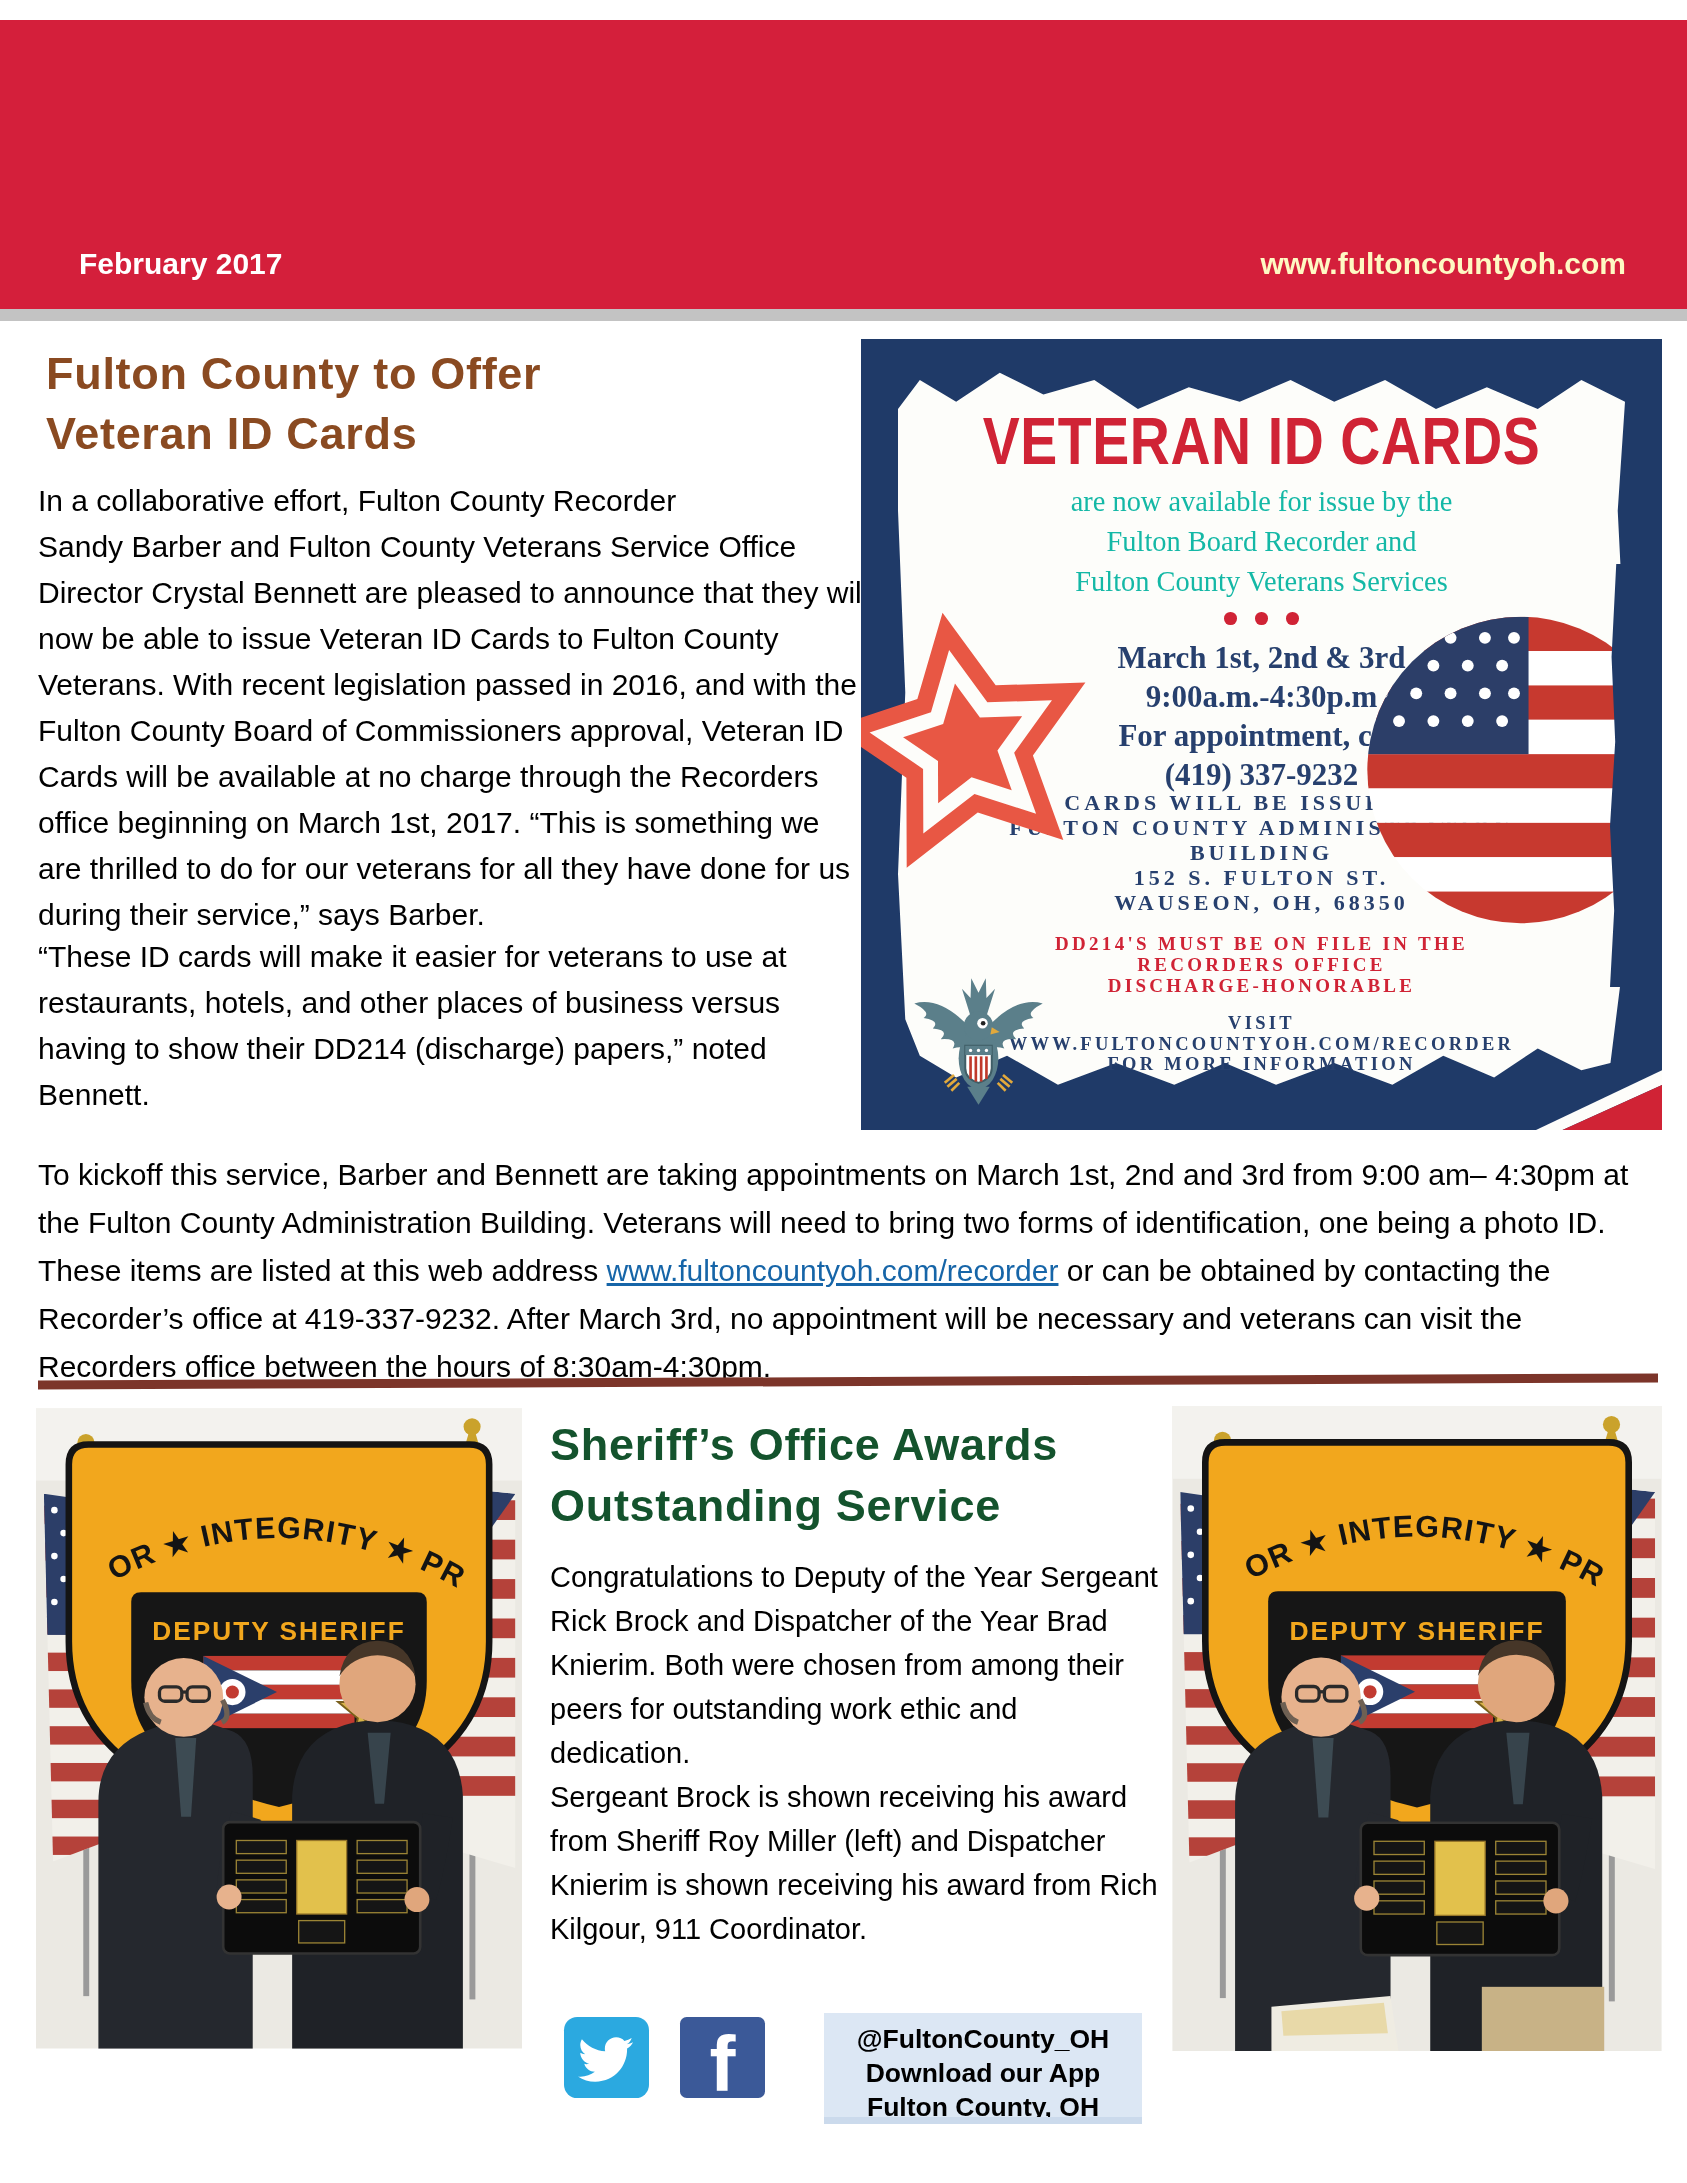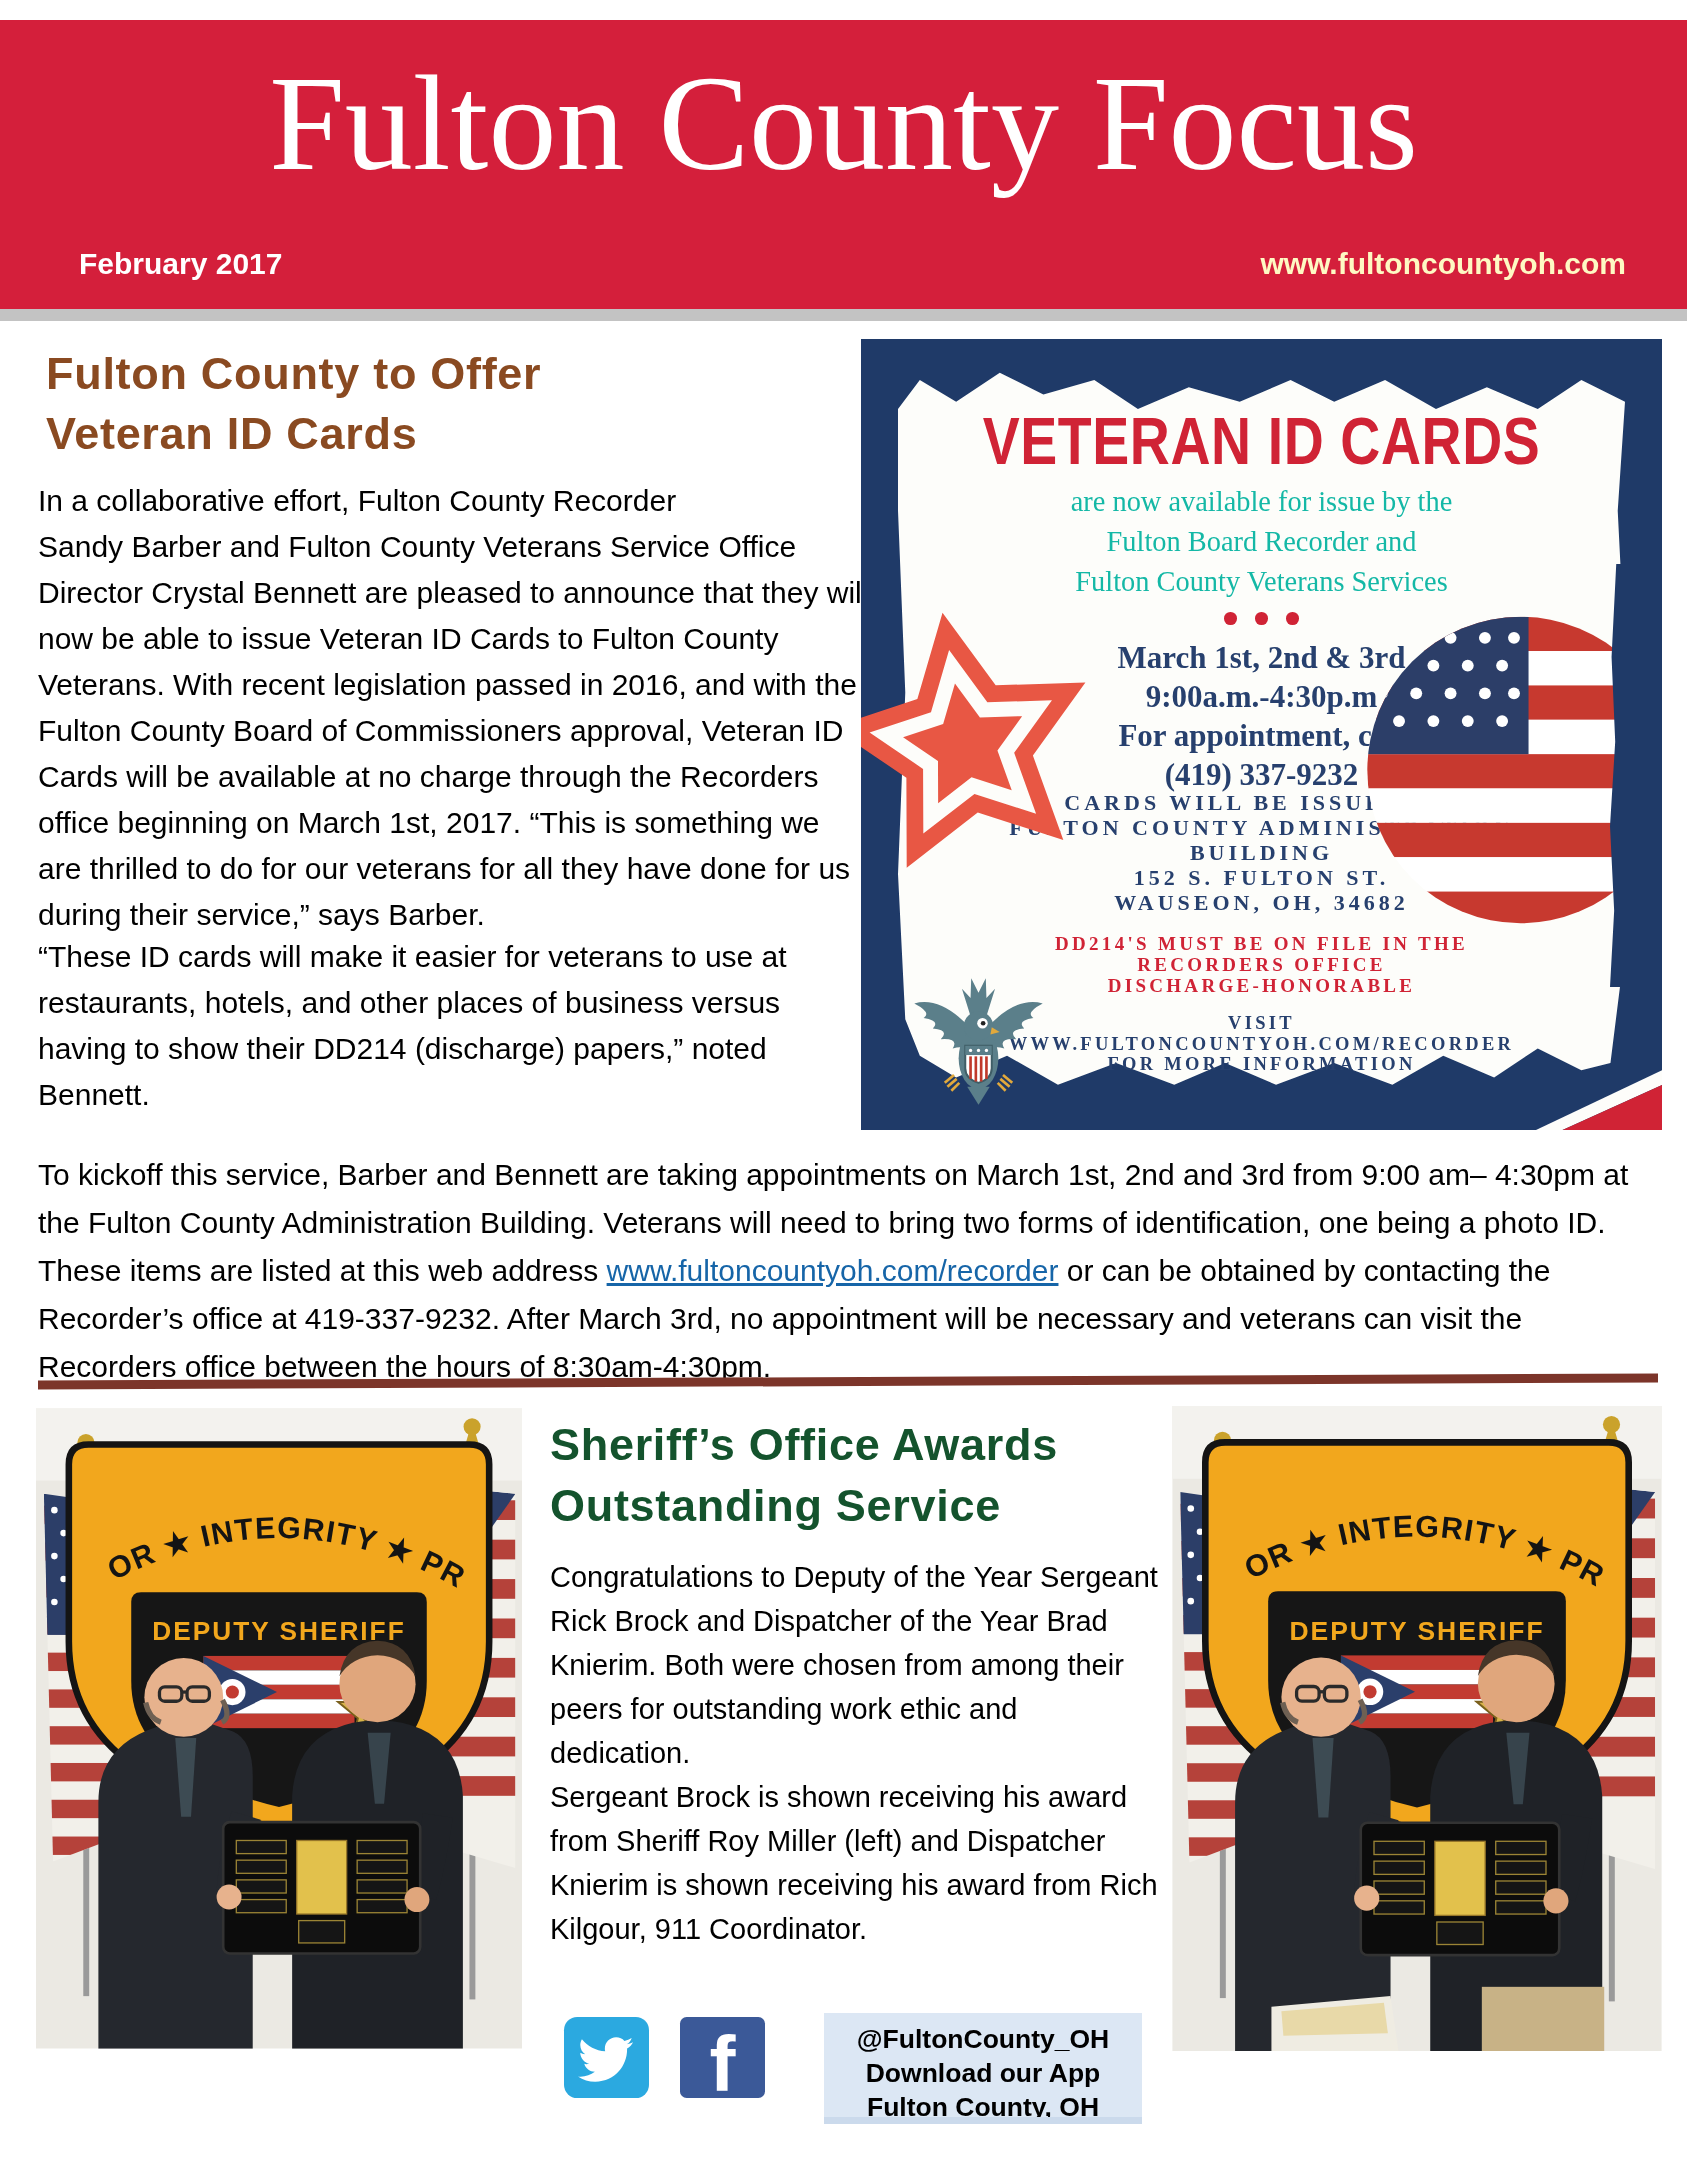--- a/index.html
+++ b/index.html
@@ -73,21 +73,20 @@
       transform:translateY(4px);}
   .social-box{position:absolute;left:824px;top:2013px;width:318px;height:105px;background:#dce7f4;
       text-align:center;padding-top:9.3px;box-sizing:border-box;}
   .social-box div{font-size:26.5px;font-weight:bold;line-height:34px;color:#000;}
   .social-box-strip{position:absolute;left:824px;top:2117px;width:318px;height:6.6px;background:#cbdaec;}
 </style>
 </head>
 <body>
 
 <div class="masthead">
-  <div class="masthead-title">Fulton County Focus</div>
   <div class="masthead-issue">February 2017</div>
   <div class="masthead-site">www.fultoncountyoh.com</div>
 </div>
 <div class="masthead-shadow"></div>
 
 <div class="art1-h">
   <div>Fulton County to Offer</div>
   <div>Veteran ID Cards</div>
 </div>
 <div class="art1-p1">
@@ -114,21 +113,21 @@
     <div>9:00a.m.-4:30p.m</div>
     <div>For appointment, call</div>
     <div>(419) 337-9232</div>
   </div>
 
   <div class="flyer-block flyer-issued">
     <div>CARDS WILL BE ISSUED AT:</div>
     <div>FULTON COUNTY ADMINISTRATION</div>
     <div>BUILDING</div>
     <div>152 S. FULTON ST.</div>
-    <div>WAUSEON, OH, 34682</div>
+    <div>WAUSEON, OH, 68350</div>
   </div>
 
   <div class="flyer-block flyer-req">
     <div>DD214'S MUST BE ON FILE IN THE</div>
     <div>RECORDERS OFFICE</div>
     <div>DISCHARGE-HONORABLE</div>
   </div>
 
   <div class="flyer-block flyer-visit">
     <div>VISIT</div>

